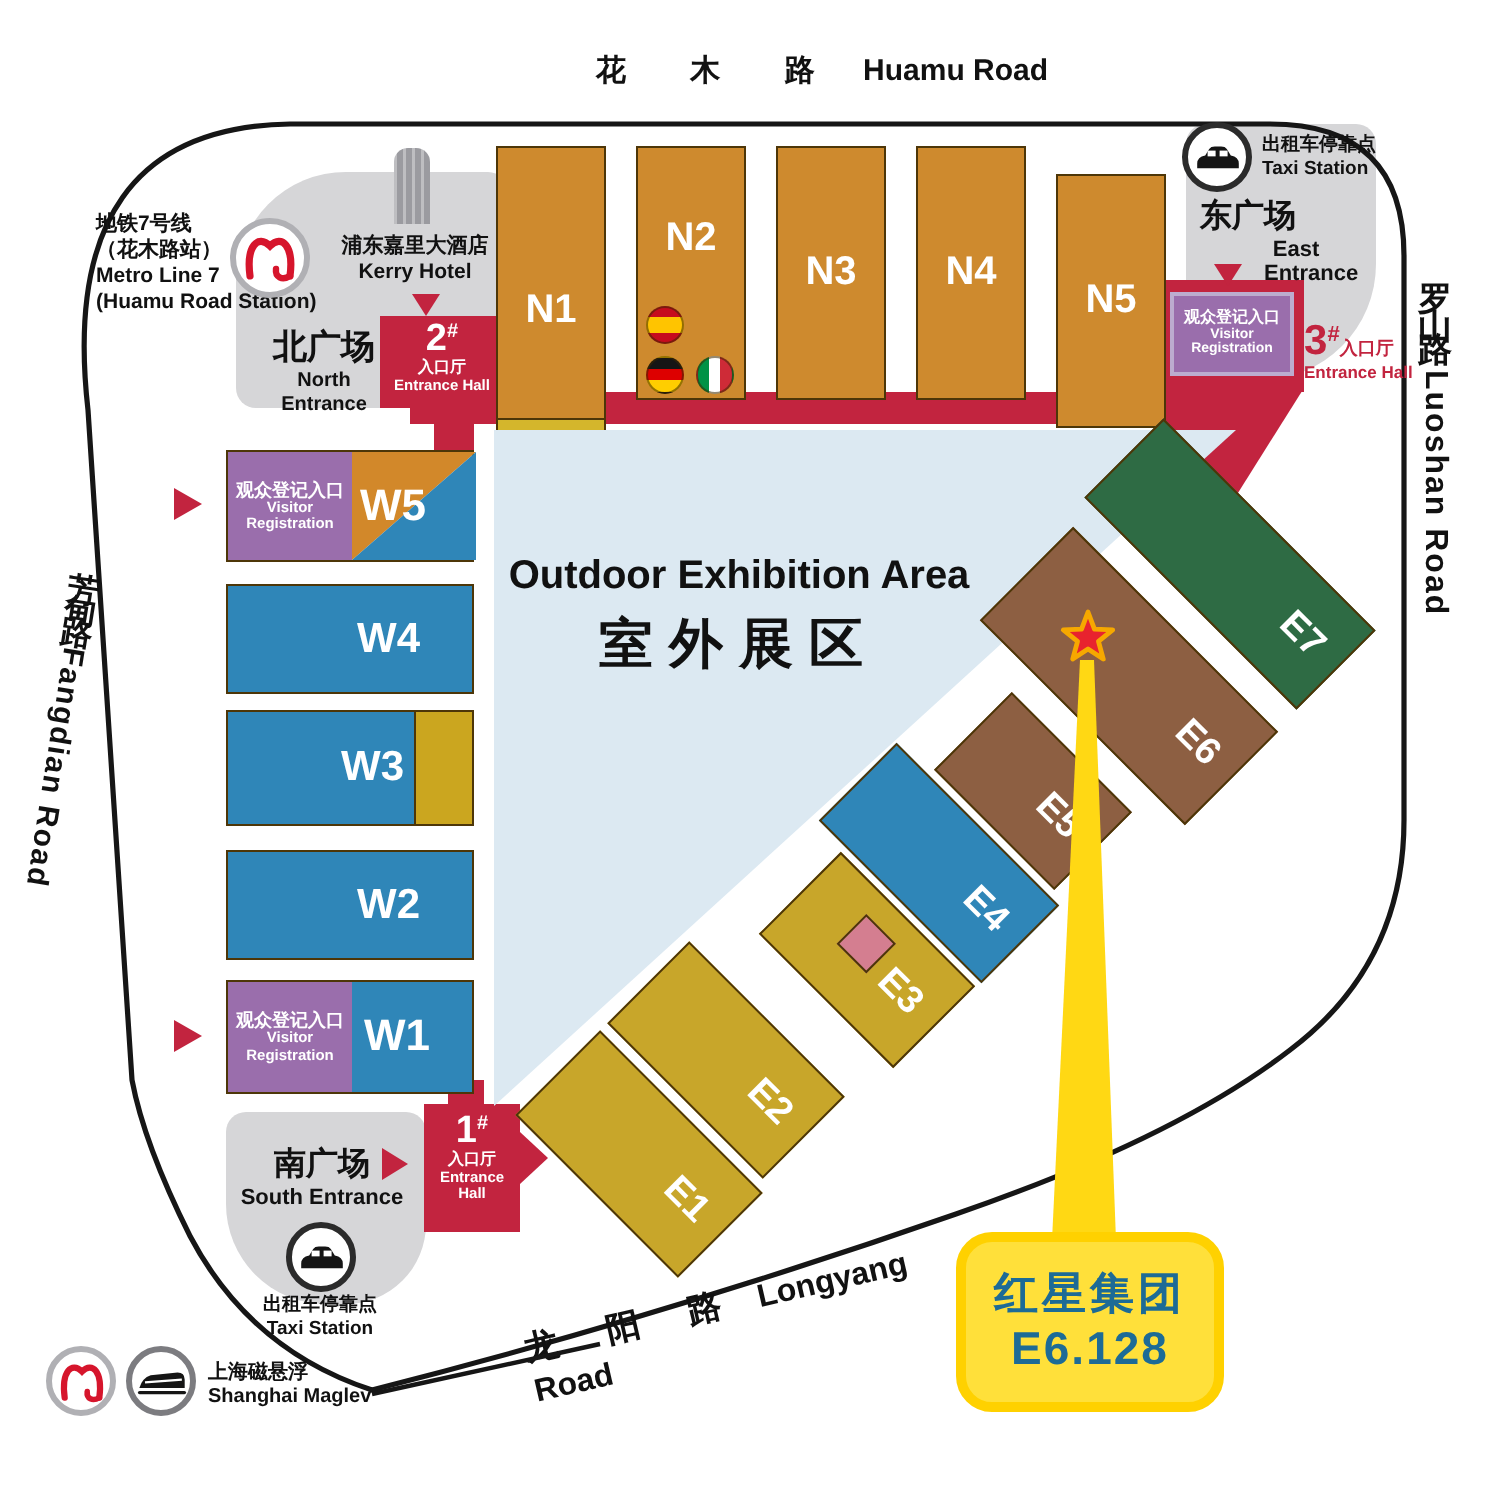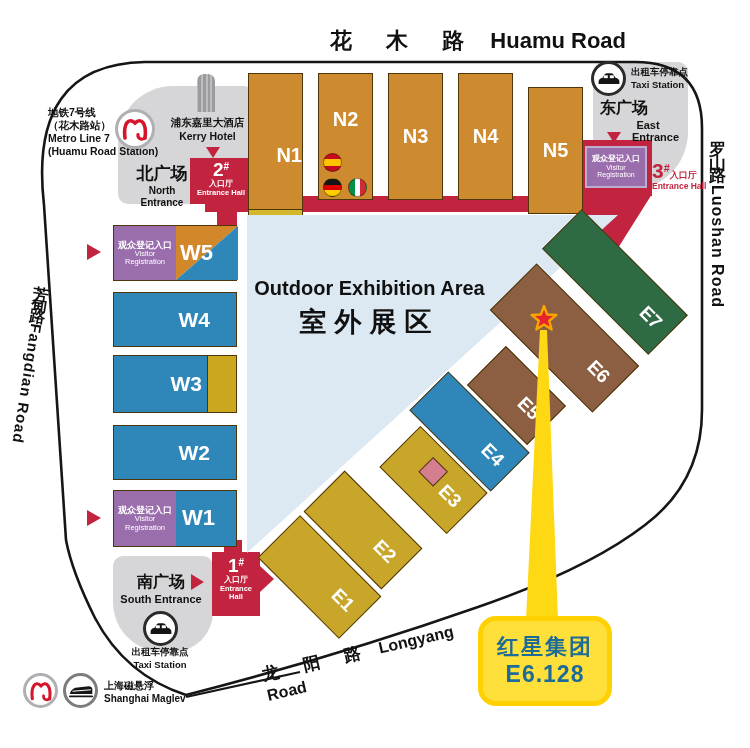--- a/index.html
+++ b/index.html
@@ -13,21 +13,21 @@
   .hall-label{color:#fff;font-weight:700;font-size:20px;}
   .nhall{background:#ce8a2e;display:flex;align-items:center;justify-content:center;}
   .whall{background:#2f86b8;display:flex;align-items:center;justify-content:flex-end;}
   .whall .hall-label{padding-right:26px;font-size:21px;}
   .ehall{display:flex;align-items:center;justify-content:flex-end;transform:rotate(45deg);}
   .ehall .hall-label{padding-right:12px;font-size:19px;}
   
   .reg{position:absolute;background:#9a6eac;color:#fff;text-align:center;box-sizing:border-box;
        display:flex;flex-direction:column;justify-content:center;line-height:1.12;}
   .reg .zh{font-size:9px;font-weight:700;}
-  .reg .en{font-size:7.5px;font-weight:400;}
+  .reg .en{font-size:7.5px;font-weight:700;}
   
   .redbox{position:absolute;background:#c2243f;color:#fff;text-align:center;box-sizing:border-box;}
   .redbox .num{font-size:19px;font-weight:700;line-height:1;}
   .redbox .sup{font-size:10px;vertical-align:super;font-weight:700;}
   .redbox .zh{font-size:8px;font-weight:700;line-height:1.2;}
   .redbox .en{font-size:7.5px;font-weight:700;line-height:1.1;}
   
   .arr-right{position:absolute;width:0;height:0;border-top:8px solid transparent;
              border-bottom:8px solid transparent;border-left:14px solid #c2243f;}
   .arr-down{position:absolute;width:0;height:0;border-left:7px solid transparent;
@@ -83,21 +83,21 @@
     <div style="line-height:1;margin-top:2px;"><span class="num">1</span><span class="sup">#</span></div>
     <div class="zh">入口厅</div>
     <div class="en" style="padding:0 6px;">Entrance Hall</div>
   </div>
 
   <div class="abs" style="left:652px;top:160px;width:58px;color:#c2243f;text-align:left;line-height:1;">
     <div><span style="font-size:21px;font-weight:700;">3</span><span style="font-size:11px;vertical-align:super;font-weight:700;">#</span><span style="font-size:9px;font-weight:700;">入口厅</span></div>
     <div style="font-size:8.5px;font-weight:700;margin-top:1px;">Entrance Hall</div>
   </div>
 
-  <div class="hall nhall" style="left:248px;top:73px;width:55px;height:164px;justify-content:flex-end;">
+  <div class="hall nhall" style="left:248px;top:73px;width:55px;height:164px;">
     <span class="hall-label">N1</span>
     <div class="abs" style="left:-1px;bottom:-1px;width:55px;height:28px;background:#d4b62c;border:1px solid #4d3608;box-sizing:border-box;"></div>
   </div>
   <div class="hall nhall" style="left:318px;top:73px;width:55px;height:127px;align-items:center;">
     <span class="hall-label" style="margin-bottom:34px;">N2</span>
     <div class="flag" style="left:4px;top:79px;background:linear-gradient(180deg,#c60b1e 0 27%,#ffc400 27% 73%,#c60b1e 73%);"></div>
     <div class="flag" style="left:4px;top:104px;background:linear-gradient(180deg,#151515 0 33%,#dd0000 33% 66%,#ffce00 66%);"></div>
     <div class="flag" style="left:29px;top:104px;background:linear-gradient(90deg,#009246 0 33%,#ffffff 33% 66%,#ce2b37 66%);"></div>
   </div>
   <div class="hall nhall" style="left:388px;top:73px;width:55px;height:127px;">
@@ -175,21 +175,21 @@
   <div class="hall ehall" style="left:540px;top:254px;width:150px;height:56px;background:#2e6b44;">
     <span class="hall-label">E7</span>
   </div>
 
   <div class="reg" style="left:585px;top:146px;width:62px;height:42px;border:2px solid #bcaccf;">
     <div class="zh" style="font-size:8px;">观众登记入口</div>
     <div class="en" style="font-size:7px;">Visitor</div>
     <div class="en" style="font-size:7px;">Registration</div>
   </div>
 
-  <div class="road abs" style="left:298px;top:26px;font-size:22px;margin-left:32px;">
+  <div class="road abs" style="left:298px;top:26px;font-size:15px;">
     <span style="letter-spacing:14px;">花 木 路</span>
     <span style="margin-left:6px;">Huamu Road</span>
   </div>
   <div class="road abs vtext" style="left:706px;top:128px;height:230px;font-size:17px;">
     <span style="letter-spacing:12px;">罗山路</span>
     <span style="margin-top:16px;font-size:16px;letter-spacing:1px;">Luoshan Road</span>
   </div>
   <div class="road abs vtext" style="left:16px;top:272px;height:220px;font-size:16px;transform:rotate(9deg);">
     <span style="letter-spacing:11px;">芳甸路</span>
     <span style="margin-top:14px;font-size:15px;letter-spacing:1px;">Fangdian Road</span>

